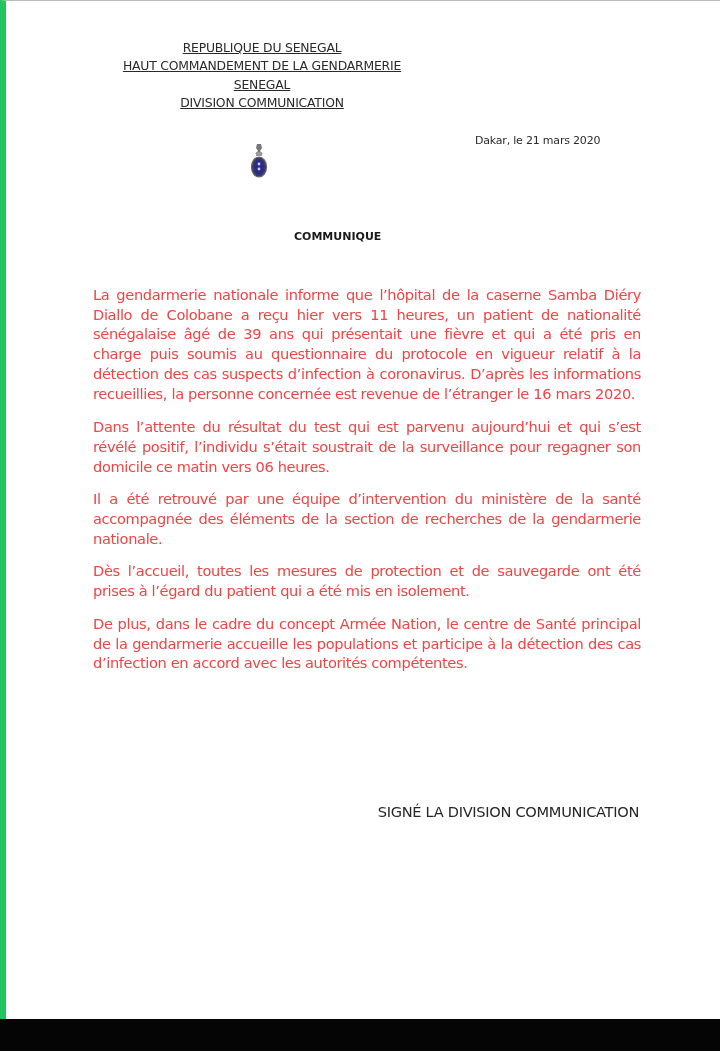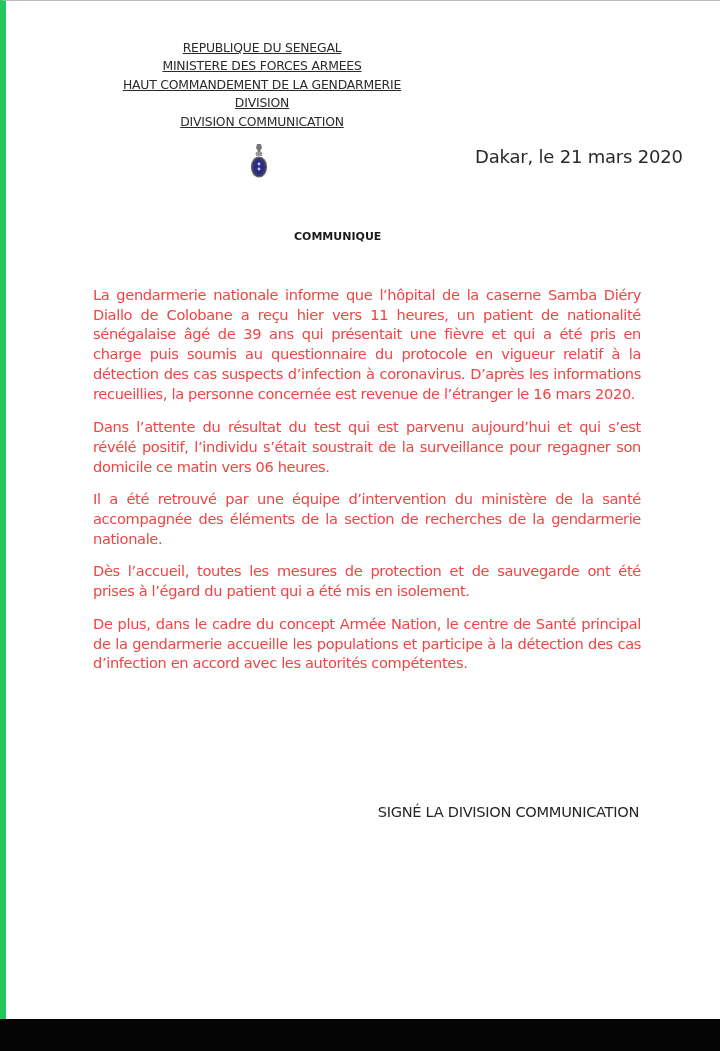--- a/index.html
+++ b/index.html
@@ -13,21 +13,21 @@
   }
   .header {
     position: absolute; left: 100px; top: 38px; width: 312px; text-align: center;
     font-size: 12.4px; line-height: 18.4px; color: #2a2a2a; letter-spacing: -0.2px;
   }
   .header div { text-decoration: underline; }
   .emblem {
     position: absolute; left: 243px; top: 141px; width: 20px; height: 40px;
   }
   .date {
-    position: absolute; left: 469px; top: 133px; font-size: 18px; color: #2a2a2a; letter-spacing: -0.2px; margin-top: 12px;
+    position: absolute; left: 469px; top: 133px; font-size: 11px; color: #2a2a2a; letter-spacing: -0.2px;
   }
   .title {
     position: absolute; left: 288px; top: 229px; font-size: 11px; font-weight: bold;
     color: #1a1a1a; letter-spacing: 0px;
   }
   .body {
     position: absolute; left: 87px; top: 284px; width: 548px;
     font-size: 14.6px; line-height: 19.7px; color: #ef4444; letter-spacing: -0.35px;
   }
   .body p { margin: 0 0 13px 0; text-align: justify; }
@@ -35,23 +35,22 @@
   .signature {
     position: absolute; right: 86px; top: 802px; font-size: 14.6px; color: #262626; letter-spacing: -0.3px;
   }
 </style>
 </head>
 <body>
 
 <div class="page">
   <div class="header">
     <div>REPUBLIQUE DU SENEGAL</div>
-    <div>MINISTERE DES FORCES ARMEES</div>
     <div>HAUT COMMANDEMENT DE LA GENDARMERIE</div>
-    <div>DIVISION</div>
+    <div>SENEGAL</div>
     <div>DIVISION COMMUNICATION</div>
   </div>
 
   <div class="emblem">
     <svg width="20" height="40" viewBox="0 0 20 40">
       <path d="M8 2 L12 2 L13 6 L11 9 L14 12 L6 12 L9 9 L7 6 Z" fill="#777"></path>
       <rect x="7" y="10" width="6" height="4" fill="#999"></rect>
       <ellipse cx="10" cy="25" rx="7.5" ry="10" fill="#3a3a6a" stroke="#666" stroke-width="1.2"></ellipse>
       <ellipse cx="10" cy="25" rx="5" ry="7.5" fill="#2a2a8a"></ellipse>
       <circle cx="10" cy="22" r="1.4" fill="#c8c8e8"></circle>

